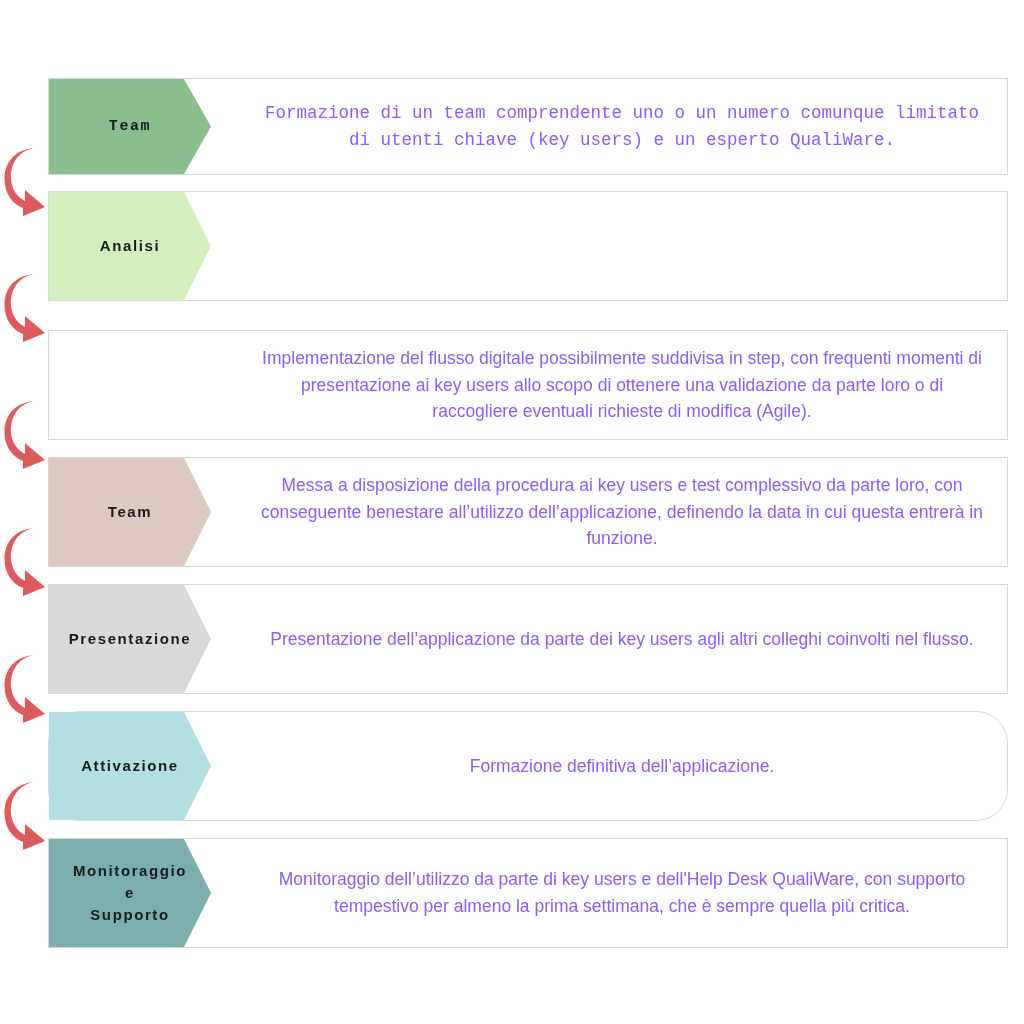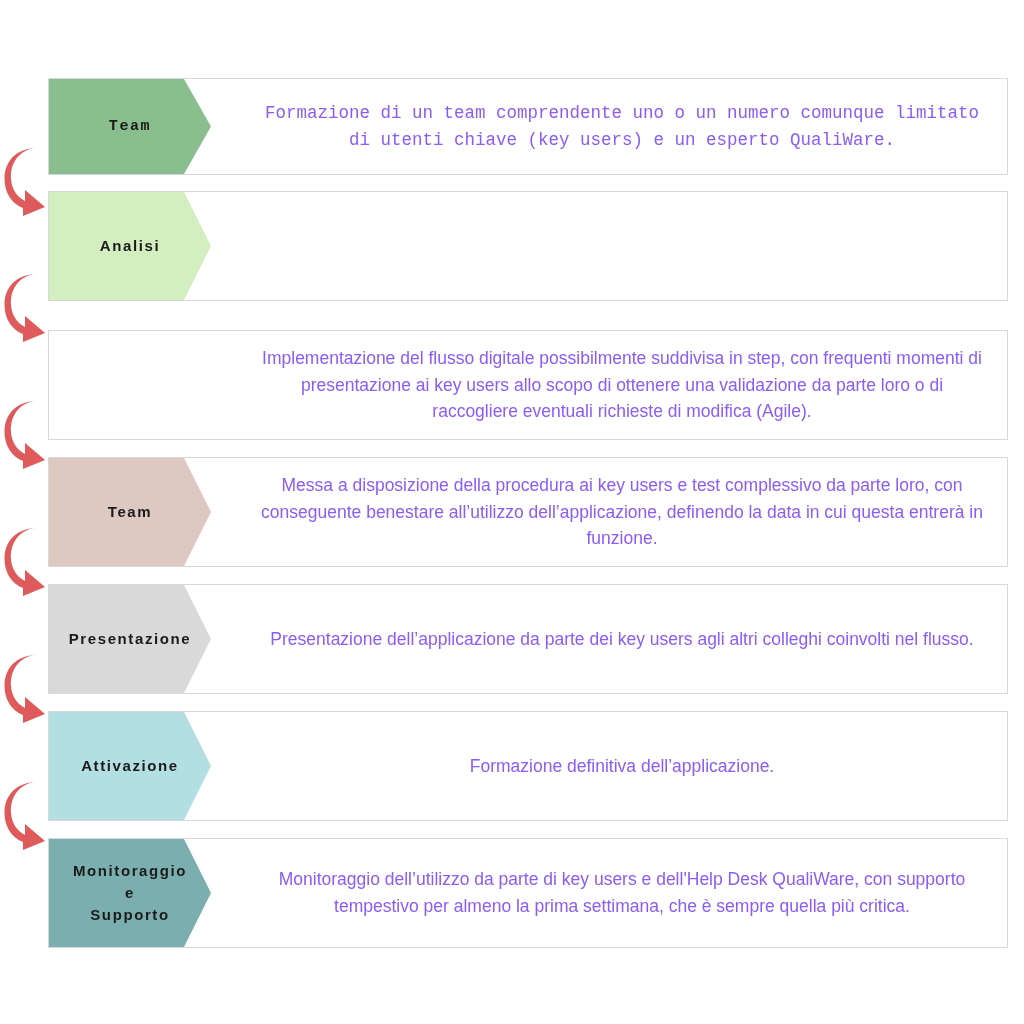--- a/index.html
+++ b/index.html
@@ -162,21 +162,21 @@
       </div>
       <div class="stage-desc">
         <div class="stage-desc-text">Presentazione dell’applicazione da parte dei key users agli altri colleghi coinvolti nel flusso.</div>
       </div>
     </div>
     <div class="connector-arrow" style="top: 653px;">
       <svg viewBox="0 0 46 72" xmlns="http://www.w3.org/2000/svg">
         <path d="M30 2 C14 5, 6 18, 7 33 C7.6 43, 13 51, 21 55 L21 44 L41 61 L19 70 L19 62 C8 58, 0.5 47, 0.5 33 C0.5 15, 12 3.5, 30 2 Z" fill="#DF5B5B"></path>
       </svg>
     </div>
-    <div class="stage-row" style="top: 711px; height: 110px; border-color: rgb(216, 216, 216);">
+    <div class="stage-row" style="top: 711px; height: 110px; border-color: rgb(216, 216, 216); border-radius: 32px;">
       <div class="stage-chevron">
         <svg class="chevron-svg" viewBox="0 0 162 100" preserveAspectRatio="none">
           <polygon points="0,0 135,0 162,50 135,100 0,100" fill="#B3DEE2"></polygon>
         </svg>
         <div class="stage-label">Attivazione</div>
       </div>
       <div class="stage-desc">
         <div class="stage-desc-text">Formazione definitiva dell’applicazione.</div>
       </div>
     </div>

